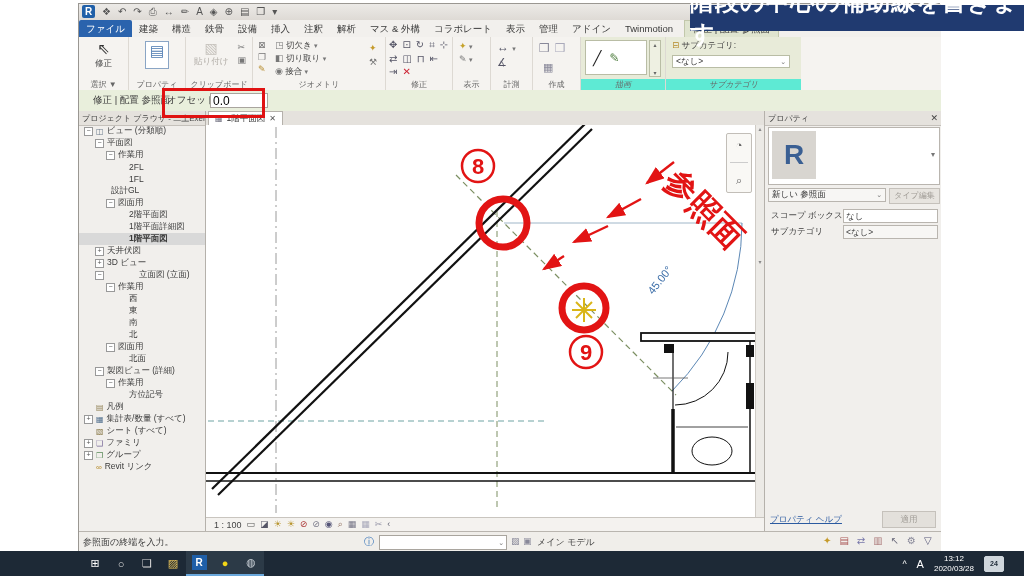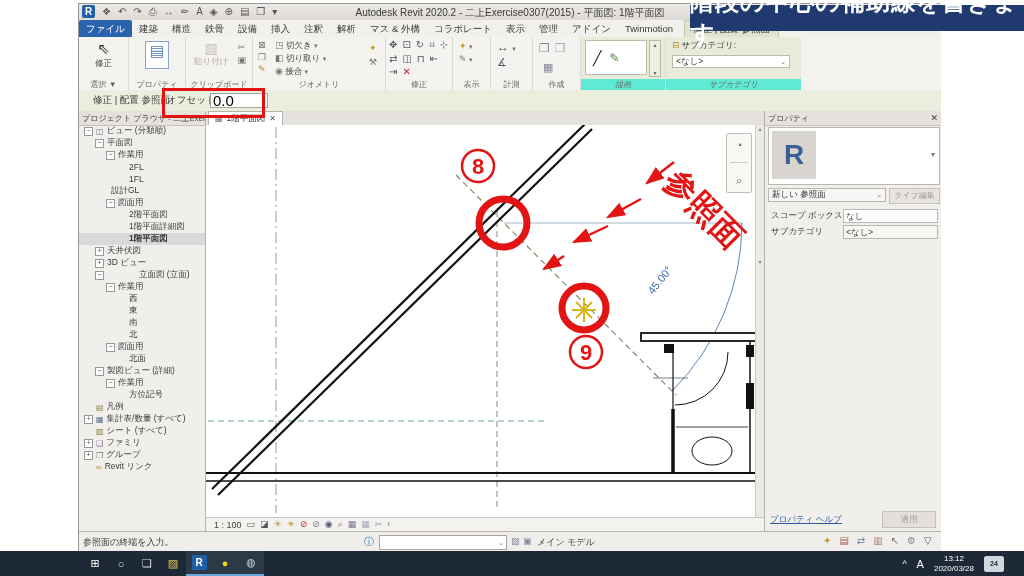--- a/index.html
+++ b/index.html
@@ -23,21 +23,21 @@
   .panel{position:absolute;top:0;height:42px;border-right:1px solid #ddd9d3;box-sizing:border-box;}
   .plabel{position:absolute;top:42px;height:11px;font-size:8px;color:#666;text-align:center;border-right:1px solid #ddd9d3;box-sizing:border-box;line-height:11px;white-space:nowrap;overflow:hidden;}
   .ctxbg{background:#e8ebd9;}
   .ctxlab{background:#5eead4;font-style:italic;}
   .bigbtn{display:flex;flex-direction:column;align-items:center;font-size:8.5px;color:#444;}
   .gicon{font-size:9px;color:#777;}
   .minirow{font-size:8.5px;color:#444;white-space:nowrap;line-height:12px;}
   .caret{font-size:7px;color:#777;}
   
   #optionsbar{position:absolute;left:0;top:86px;width:862px;height:21px;background:#e9efdc;border-bottom:1px solid #c5c9b4;font-size:9.5px;color:#3a3a3a;}
-  #offsetinput{position:absolute;left:131px;top:3px;width:52px;height:13px;border:1px solid #a9a59e;background:#fff;font-size:15px;padding:0 2px;font-family:"Liberation Sans",sans-serif;}
+  #offsetinput{position:absolute;left:131px;top:3px;width:52px;height:13px;border:1px solid #a9a59e;background:#fff;font-size:12px;padding:0 2px;font-family:"Liberation Sans",sans-serif;}
   
   #browser{position:absolute;left:0;top:107px;width:127px;height:420px;background:#f1efec;border-right:1px solid #b5b1ab;box-sizing:border-box;}
   .paneltitle{height:14px;background:#e5e2dd;border-bottom:1px solid #c5c1bb;font-size:8px;color:#444;display:flex;align-items:center;padding:0 3px;white-space:nowrap;overflow:hidden;}
   .closex{margin-left:auto;font-size:9px;color:#444;}
   #tree{position:absolute;left:0;top:14px;right:0;bottom:0;overflow:hidden;}
   .trow{height:12px;display:flex;align-items:center;font-size:8.5px;color:#3a3a3a;white-space:nowrap;}
   .trow.sel{background:#d9d9d9;font-weight:bold;}
   .exp{width:7px;height:7px;border:1px solid #999;background:#fff;font-size:7px;line-height:6px;text-align:center;color:#555;margin-right:3px;flex:none;}
   .ticon{font-size:8px;margin-right:3px;flex:none;}
   
@@ -94,21 +94,20 @@
           <span class="qicon">⎙</span>
           <span class="qicon">↔</span>
           <span class="qicon">✏</span>
           <span class="qicon">A</span>
           <span class="qicon">◈</span>
           <span class="qicon">⊕</span>
           <span class="qicon">▤</span>
           <span class="qicon">❐</span>
           <span class="qicon">▾</span>
         </div>
-      <div id="title">Autodesk Revit 2020.2 - 二上Exercise0307(2015) - 平面図: 1階平面図</div>
     </div>
 
     <div id="tabrow">
       <span style="display:flex" id="tabs">
           <span class="rtab file">ファイル</span>
           <span class="rtab">建築</span>
           <span class="rtab">構造</span>
           <span class="rtab">鉄骨</span>
           <span class="rtab">設備</span>
           <span class="rtab">挿入</span>

